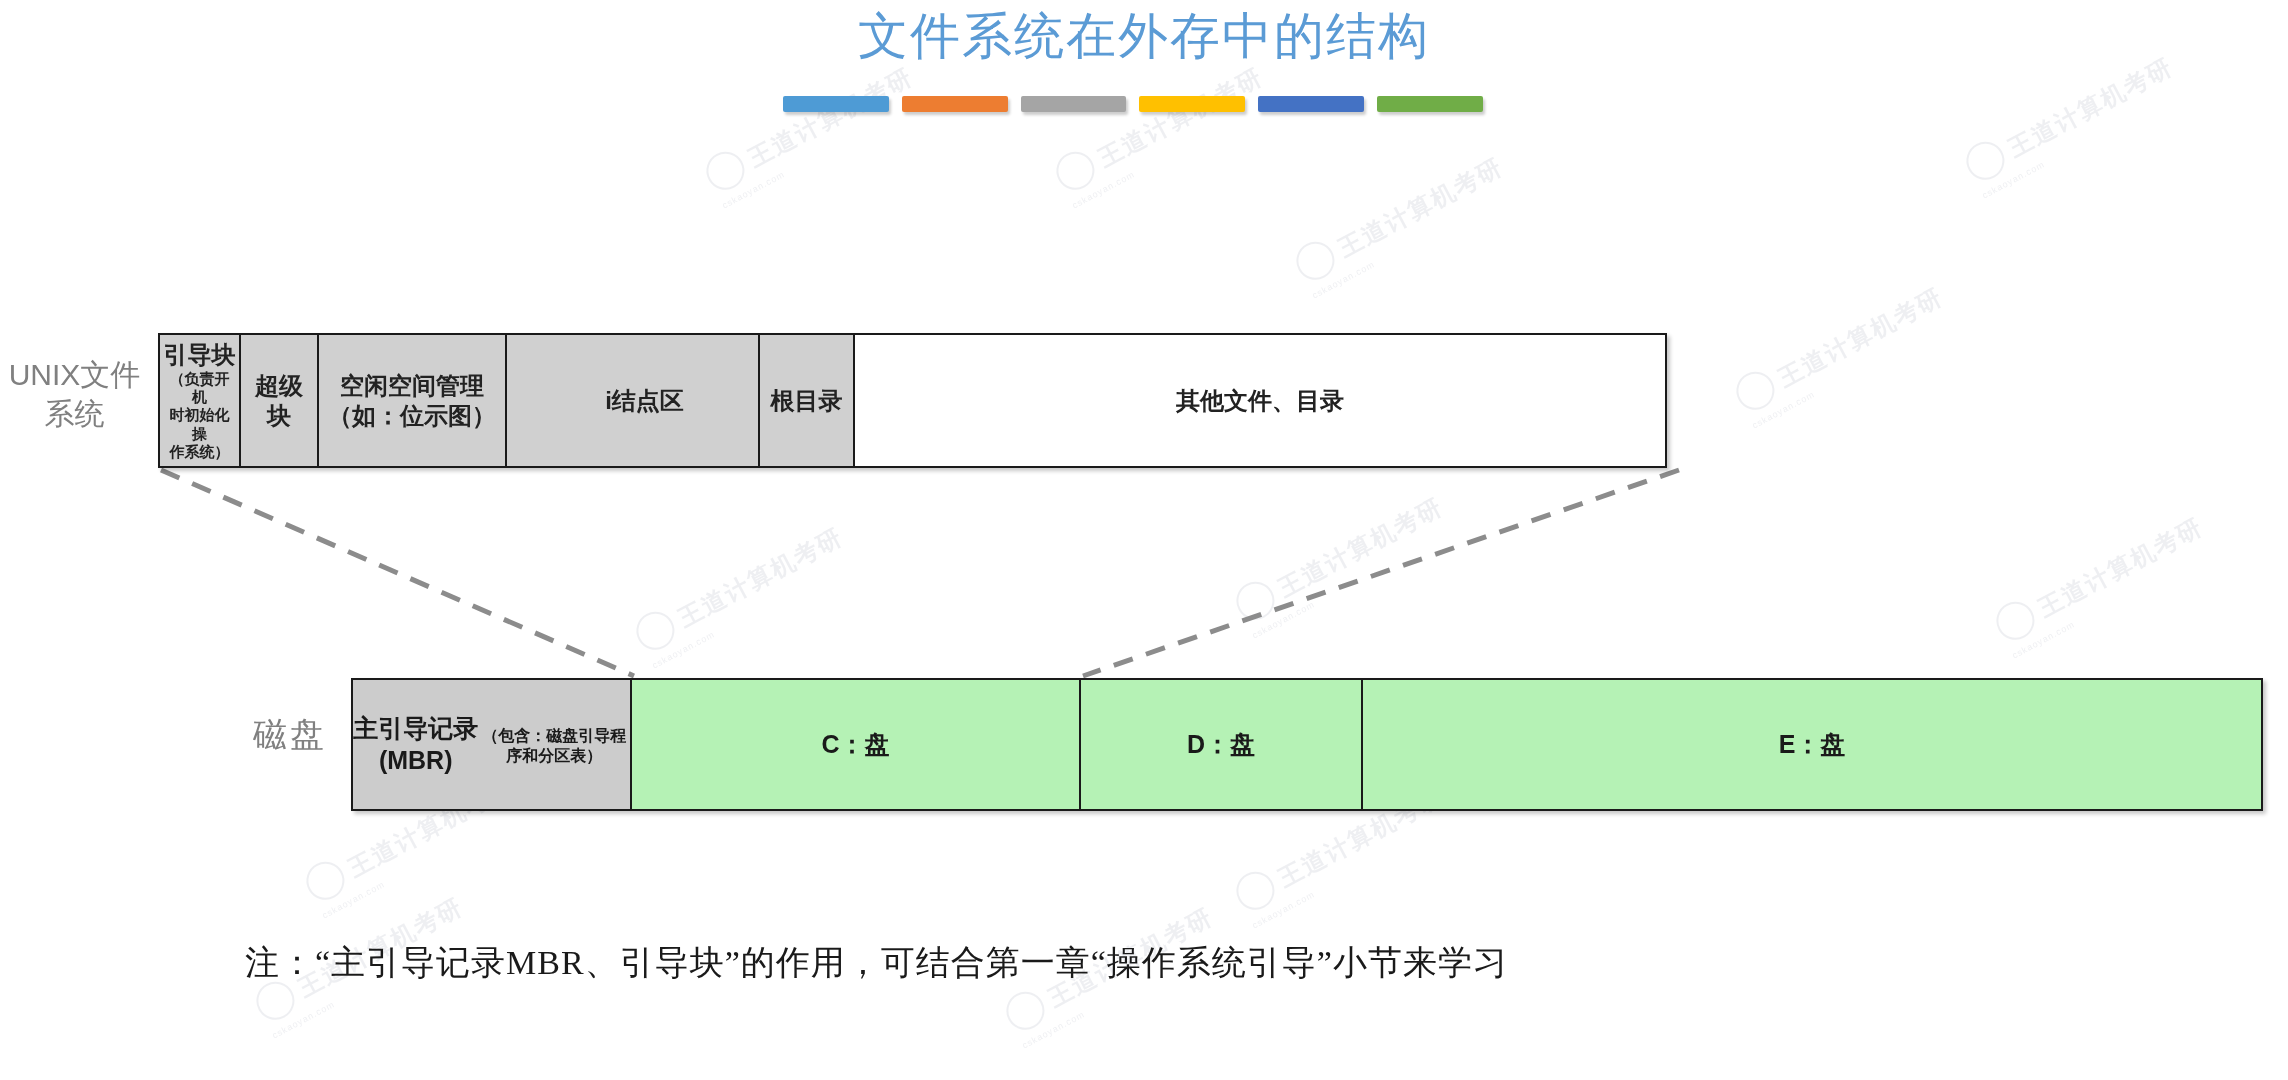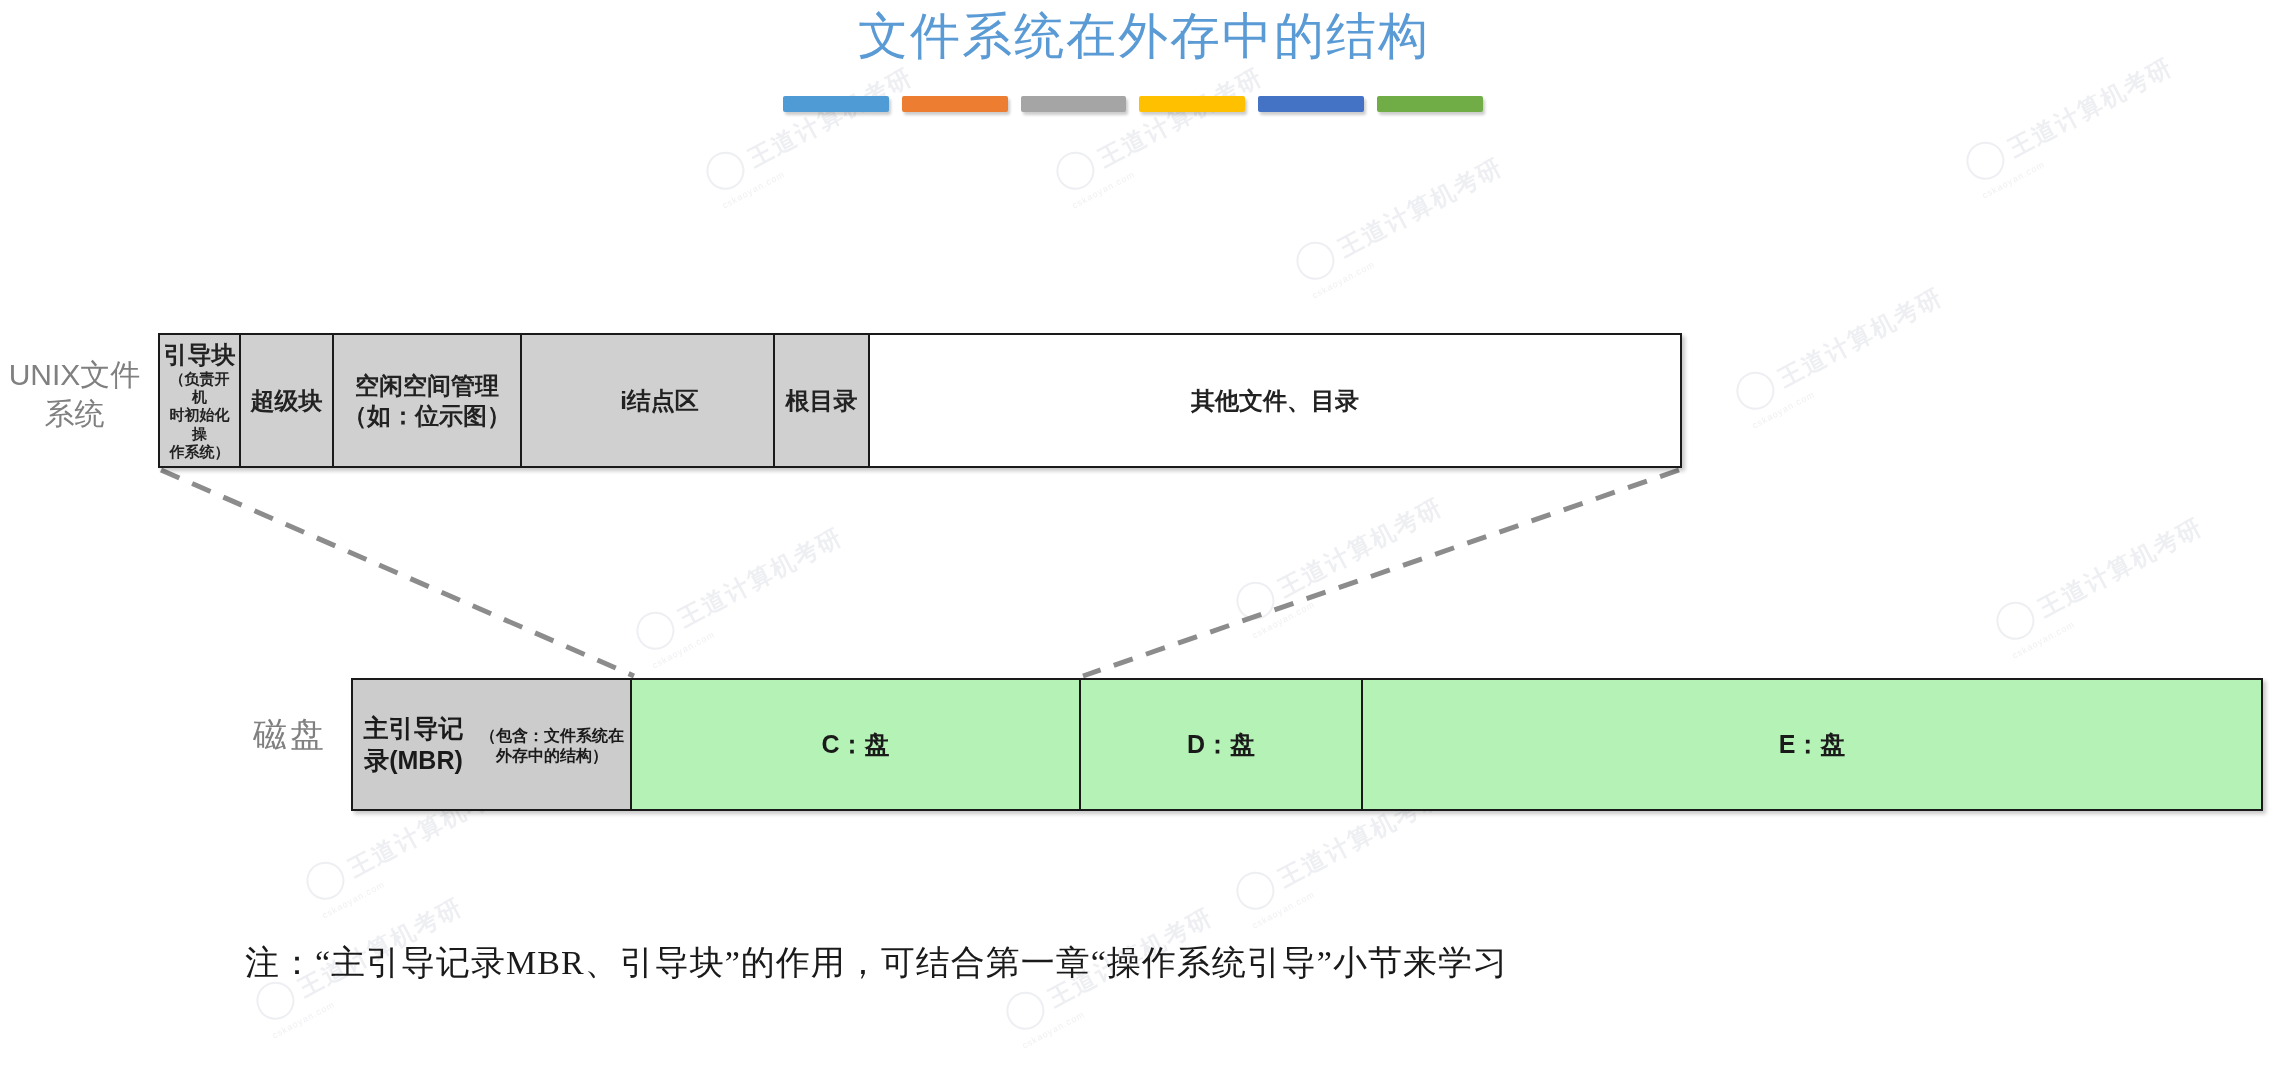--- a/index.html
+++ b/index.html
@@ -254,42 +254,42 @@
   <line id="connector-left" stroke-dasharray="20 14" stroke-width="5" stroke-linecap="butt" x1="161" y1="470" x2="634" y2="676" stroke="#8c8c8c"></line>
   <line id="connector-right" stroke-dasharray="20 14" stroke-width="5" stroke-linecap="butt" x1="1679" y1="470" x2="1083" y2="676" stroke="#8c8c8c"></line>
 </svg>
 
 <div class="row-label" id="unix-row-label">UNIX文件<br>系统</div>
 <div id="unix-fs-strip">
     <div class="fs-cell gray" style="width: 83px;">
       <div class="cell-title">引导块</div>
       <div class="cell-sub">（负责开机<br>时初始化操<br>作系统）</div>
     </div>
-    <div class="fs-cell gray" style="width: 95px;">
+    <div class="fs-cell gray" style="width: 80px;">
       <div class="cell-title">超级块</div>
     </div>
     <div class="fs-cell gray" style="width: 190px;">
       <div class="cell-title">空闲空间管理<br>（如：位示图）</div>
     </div>
     <div class="fs-cell gray" style="width: 255px; padding-left: 27px;">
       <div class="cell-title">i结点区</div>
     </div>
     <div class="fs-cell gray" style="width: 97px;">
       <div class="cell-title">根目录</div>
     </div>
     <div class="fs-cell white" style="width: 814px;">
       <div class="cell-title">其他文件、目录</div>
     </div>
   </div>
 
 <div class="row-label" id="disk-row-label">磁盘</div>
 <div id="disk-strip">
     <div class="disk-cell gray" style="width: 281px;">
       <div class="cell-title">主引导记录(MBR)</div>
-      <div class="cell-sub">（包含：文件系统在外存中的结构）</div>
+      <div class="cell-sub">（包含：磁盘引导程序和分区表）</div>
     </div>
     <div class="disk-cell green" style="width: 451px;">
       <div class="cell-title">C：盘</div>
     </div>
     <div class="disk-cell green" style="width: 284px;">
       <div class="cell-title">D：盘</div>
     </div>
     <div class="disk-cell green" style="width: 902px;">
       <div class="cell-title">E：盘</div>
     </div>

